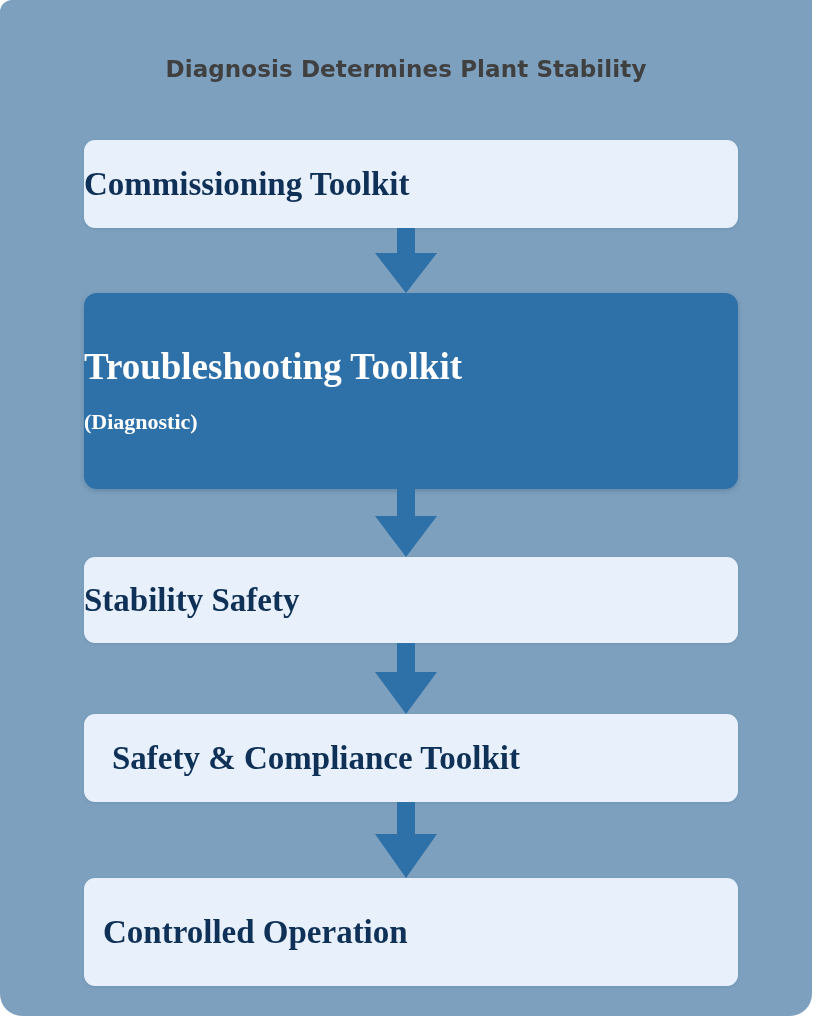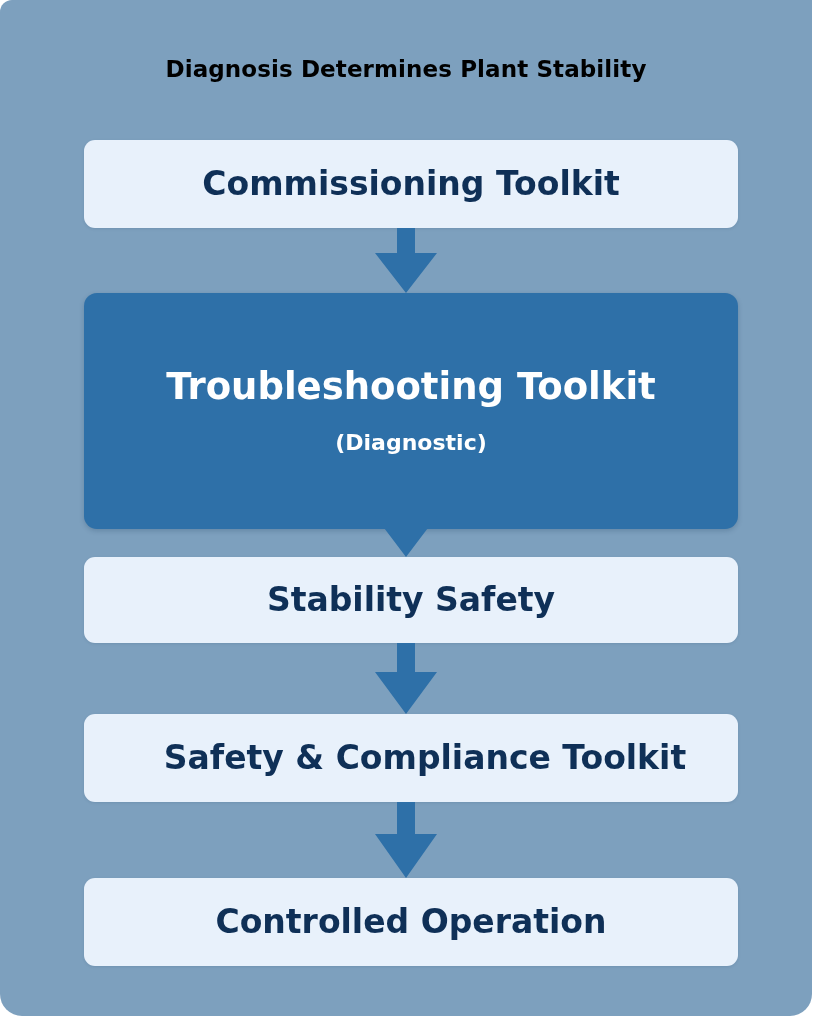--- a/index.html
+++ b/index.html
@@ -26,36 +26,37 @@
   }
 
   #chart-title {
     position: absolute;
     left: 0;
     top: 56px;
     width: 812px;
     text-align: center;
     font-size: 23px;
     font-weight: bold;
-    color: #000000;
+    color: #404040;
     letter-spacing: 0.1px;
   }
 
   .node-box {
     position: absolute;
     left: 84px;
     width: 654px;
     background: #e8f1fb;
     border-radius: 11px;
     box-sizing: border-box;
     display: flex;
     flex-direction: column;
-    align-items: center;
+    align-items: flex-start;
     justify-content: center;
     box-shadow: 0 1px 3px rgba(30,60,90,0.13);
+    font-family: Liberation Serif, serif;
   }
 
   .node-label {
     font-size: 33px;
     font-weight: bold;
     color: #0f3057;
     line-height: 1.1;
     text-align: center;
     white-space: nowrap;
   }
@@ -73,24 +74,24 @@
     font-size: 22px;
     font-weight: bold;
     color: #ffffff;
     margin-top: 22px;
     text-align: center;
     white-space: nowrap;
   }
 
   
   #box-0 { top: 140px;  height: 88px; }
-  #box-1 { top: 293px;  height: 236px; }
+  #box-1 { top: 293px;  height: 196px; }
   #box-2 { top: 557px;  height: 86px; }
   #box-3 { top: 714px;  height: 88px; padding-left: 28px; }
-  #box-4 { top: 878px;  height: 88px; }
+  #box-4 { top: 878px;  height: 108px; padding-left: 19px; }
 
   .arrow-connector {
     position: absolute;
     left: 50%;
     transform: translateX(-50%);
     width: 62px;
   }
   .arrow-connector svg { display: block; }
 
   #arrow-0 { top: 228px; height: 65px; }

